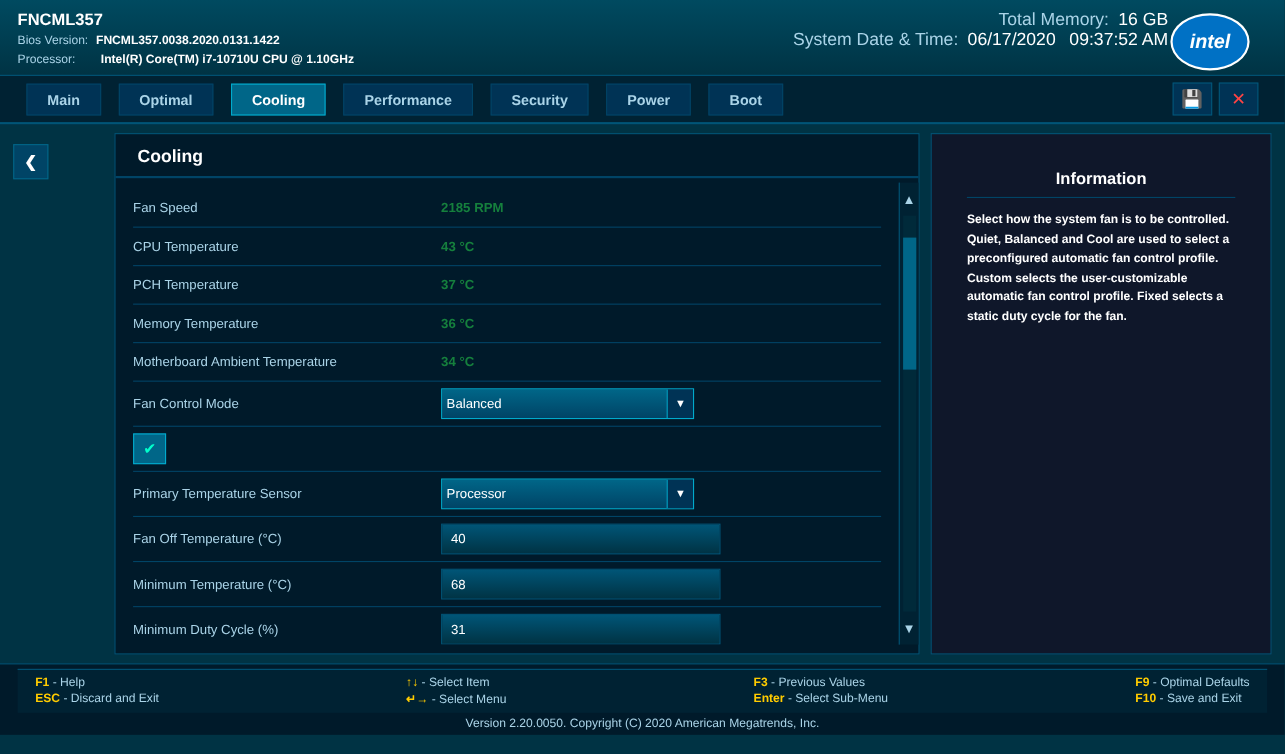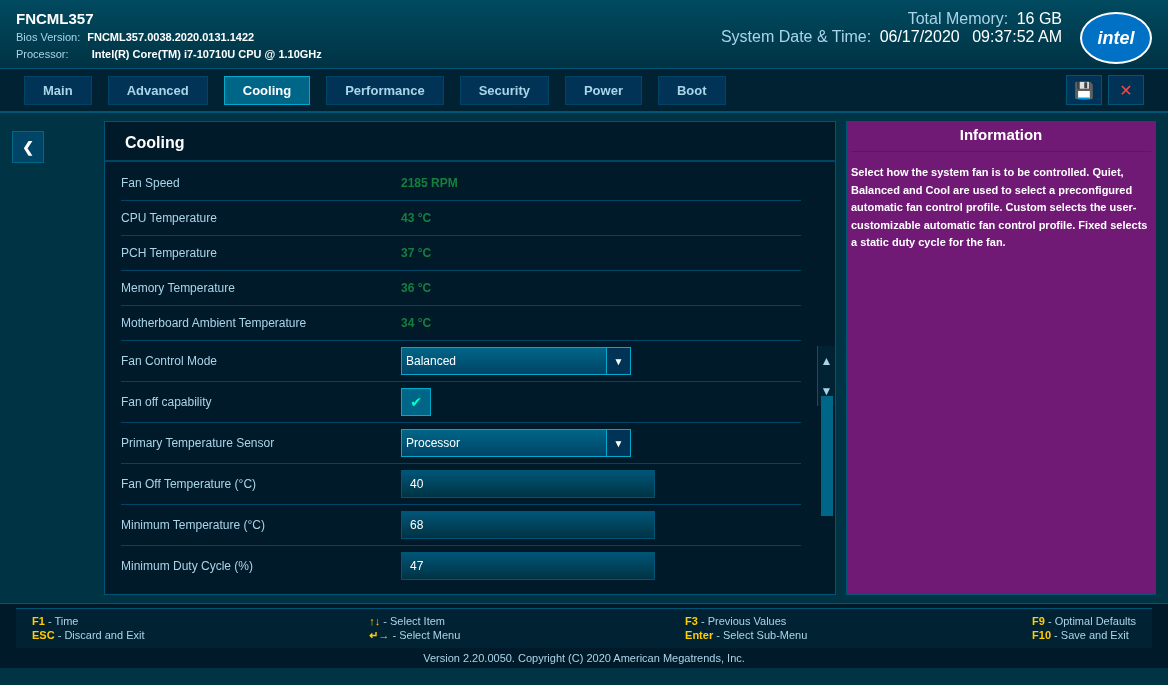--- a/index.html
+++ b/index.html
@@ -125,21 +125,20 @@
       color: #fff;
       padding: 12px 20px 8px 20px;
       border-bottom: 2px solid #004466;
       margin-bottom: 4px;
     }
 
     
     .settings-area {
       display: flex;
       height: calc(100% - 52px);
-      align-items: center;
     }
     .settings-list {
       flex: 1;
       padding: 8px 16px;
       overflow: hidden;
     }
     .scroll-bar {
       width: 18px;
       background: #002233;
       border-left: 1px solid #005577;
@@ -242,23 +241,23 @@
       padding: 0 8px;
       font-size: 12px;
       color: #fff;
       display: flex;
       align-items: center;
     }
 
     
     .info-panel {
       width: 310px;
-      background: #701a75;
+      background: #0f172a;
       border: 1px solid #005577;
-      padding: 4px;
+      padding: 32px;
       flex-shrink: 0;
     }
     .info-title {
       font-size: 15px;
       font-weight: bold;
       color: #fff;
       text-align: center;
       margin-bottom: 12px;
       padding-bottom: 8px;
       border-bottom: 1px solid #004466;
@@ -328,29 +327,29 @@
           <span style="color:#aad4e8;">Total Memory:</span>
           <span class="value" style="margin-left:4px;">16 GB</span>
         </div>
         <div class="sys-info">
           <span style="color:#aad4e8;">System Date &amp; Time:</span>
           <span class="value" style="margin-left:4px;">06/17/2020</span>
           <span class="value" style="margin-left:8px;">09:37:52 AM</span>
         </div>
       </div>
 
-      <div class="intel-logo" style="position:absolute; right:16px; top:12px;">
+      <div class="intel-logo" style="position:absolute; right:32px; top:12px;">
         <span style="font-style:italic; font-weight:bold; font-size:18px;">intel</span>
       </div>
     </div>
   </div>
 
   <div class="nav-bar">
     <div class="nav-tab">Main</div>
-    <div class="nav-tab">Advanced</div>
+    <div class="nav-tab">Optimal</div>
     <div class="nav-tab active">Cooling</div>
     <div class="nav-tab">Performance</div>
     <div class="nav-tab">Security</div>
     <div class="nav-tab">Power</div>
     <div class="nav-tab">Boot</div>
     <div class="nav-right-buttons">
       <div class="nav-btn">💾</div>
       <div class="nav-btn" style="color:#ff4444;">✕</div>
     </div>
   </div>
@@ -399,21 +398,20 @@
           <div class="setting-row">
             <div class="setting-label">Fan Control Mode</div>
             <div class="dropdown">
               <div class="dropdown-text">Balanced</div>
               <div class="dropdown-arrow">▼</div>
             </div>
           </div>
           <div class="separator"></div>
 
           <div class="setting-row">
-            <div class="setting-label">Fan off capability</div>
             <div class="checkbox-container">✔</div>
           </div>
           <div class="separator"></div>
 
           <div class="setting-row">
             <div class="setting-label">Primary Temperature Sensor</div>
             <div class="dropdown">
               <div class="dropdown-text">Processor</div>
               <div class="dropdown-arrow">▼</div>
             </div>
@@ -432,21 +430,21 @@
             <div class="setting-label">Minimum Temperature (°C)</div>
             <div class="input-field">
               <span>68</span>
             </div>
           </div>
           <div class="separator"></div>
 
           <div class="setting-row">
             <div class="setting-label">Minimum Duty Cycle (%)</div>
             <div class="input-field">
-              <span>47</span>
+              <span>31</span>
             </div>
           </div>
 
         </div>
 
         <div class="scroll-bar">
           <div class="scroll-arrow">▲</div>
           <div class="scroll-track">
             <div class="scroll-thumb"></div>
           </div>
@@ -459,21 +457,21 @@
       <div class="info-title">Information</div>
       <div class="info-text">Select how the system fan is to be controlled. Quiet, Balanced and Cool are used to select a preconfigured automatic fan control profile. Custom selects the user-customizable automatic fan control profile. Fixed selects a static duty cycle for the fan.</div>
     </div>
   </div>
 
   <div style="background:#001a2a; border-top:1px solid #005577; padding: 4px 16px 2px;">
     <div class="footer">
       <div class="footer-col">
         <div class="footer-key">
           <span class="key">F1</span>
-          <span class="desc"> - Time</span>
+          <span class="desc"> - Help</span>
         </div>
         <div class="footer-key">
           <span class="key">ESC</span>
           <span class="desc"> - Discard and Exit</span>
         </div>
       </div>
       <div class="footer-col">
         <div class="footer-key">
           <span class="key">↑↓</span>
           <span class="desc"> - Select Item</span>

